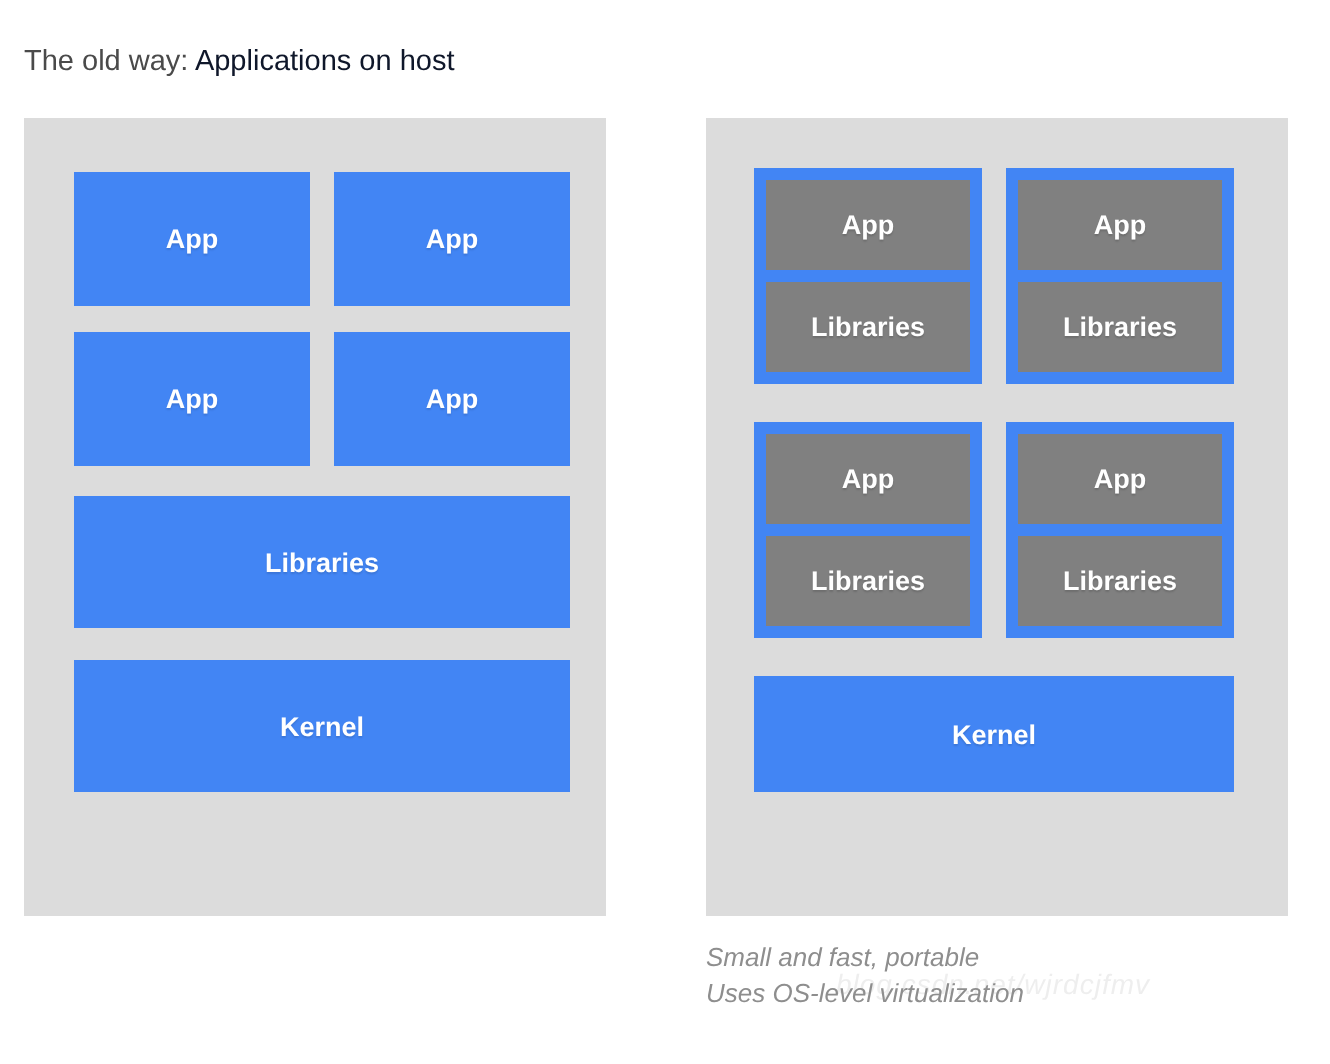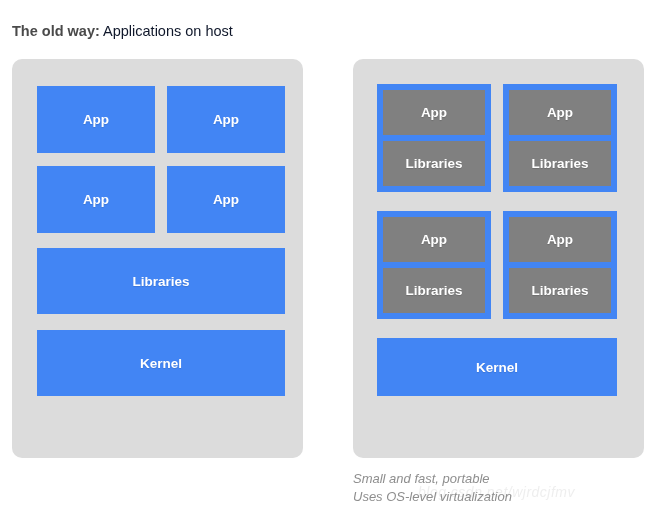--- a/index.html
+++ b/index.html
@@ -36,38 +36,37 @@
   .heading {
     position: absolute;
     top: 22px;
     left: 0;
     font-size: 14.5px;
     line-height: 18px;
     white-space: nowrap;
     color: #9b9b9b;
   }
   .heading .strong {
-    font-weight: bold;
+    font-weight: normal;
     color: #4a4a4a;
   }
   .heading .rest {
     font-weight: normal;
     color: #0f172a;
   }
 
   
   .panel {
     position: absolute;
     top: 59px;
     left: 0;
     width: 291px;
     height: 399px;
     background: #dcdcdc;
     box-sizing: border-box;
-    border-radius: 10px;
   }
 
   
   .blue-block {
     position: absolute;
     background: #4285f4;
     color: #ffffff;
     font-size: 13.5px;
     font-weight: bold;
     display: flex;

